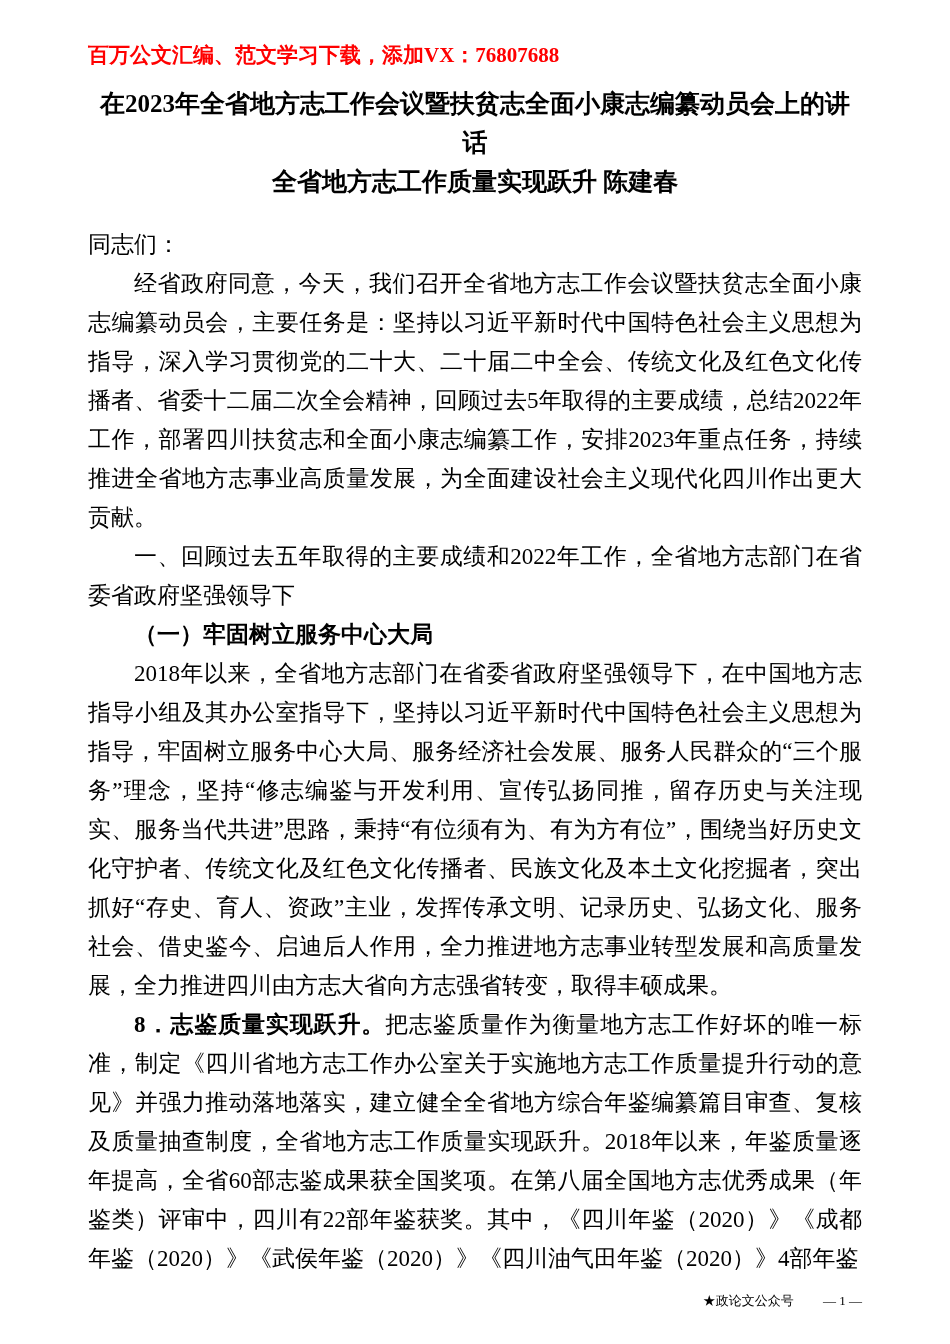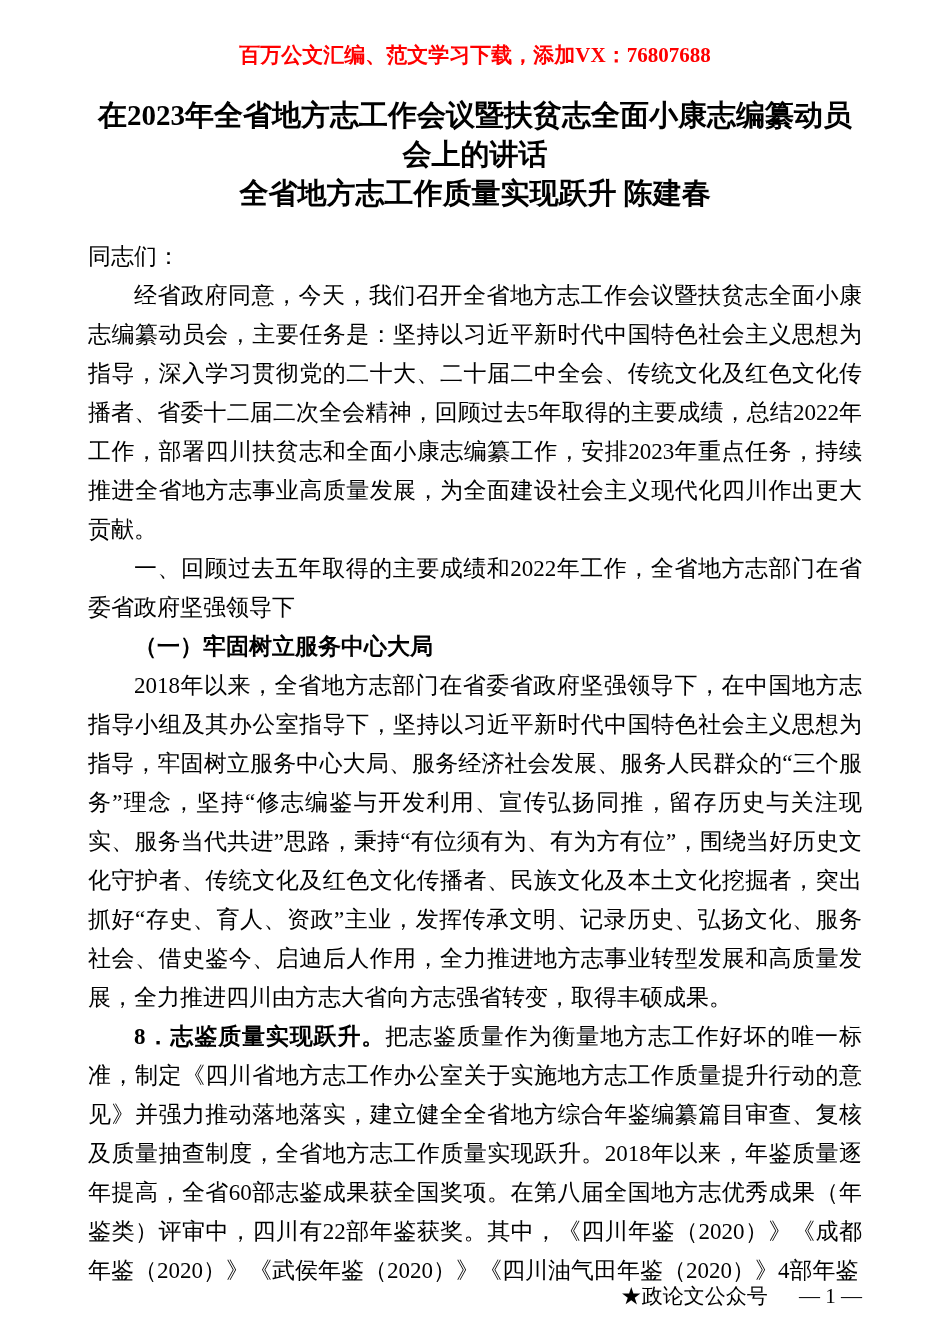--- a/index.html
+++ b/index.html
@@ -13,31 +13,30 @@
     height: 1344px;
     margin: 0 auto;
     background: #ffffff;
     box-sizing: border-box;
     padding: 40px 88px 0 88px;
     overflow: hidden;
     font-family: "Liberation Serif", "DejaVu Serif", serif;
     color: #000000;
   }
   .promo {
-    text-align: center;
     font-size: 21px;
     font-weight: bold;
     line-height: 30px;
-    margin-bottom: 26px;
+    margin-bottom: 14px;
   }
   .title-block {
     text-align: center;
   }
   .title-line {
-    font-size: 29px;
+    font-size: 25px;
     font-weight: bold;
     line-height: 39px;
   }
   .title-line.normal {
     font-weight: normal;
   }
   .body-block {
     margin-top: 24px;
     font-size: 23px;
     line-height: 39px;
@@ -53,21 +52,21 @@
   .para.bold {
     font-weight: bold;
   }
   .lead {
     font-weight: bold;
   }
   .footer {
     position: absolute;
     right: 88px;
     bottom: 34px;
-    font-size: 21px;
+    font-size: 13px;
     color: #000000;
     white-space: nowrap;
   }
   .footer .page-num {
     margin-left: 26px;
   }
 </style>
 </head>
 <body>
 

